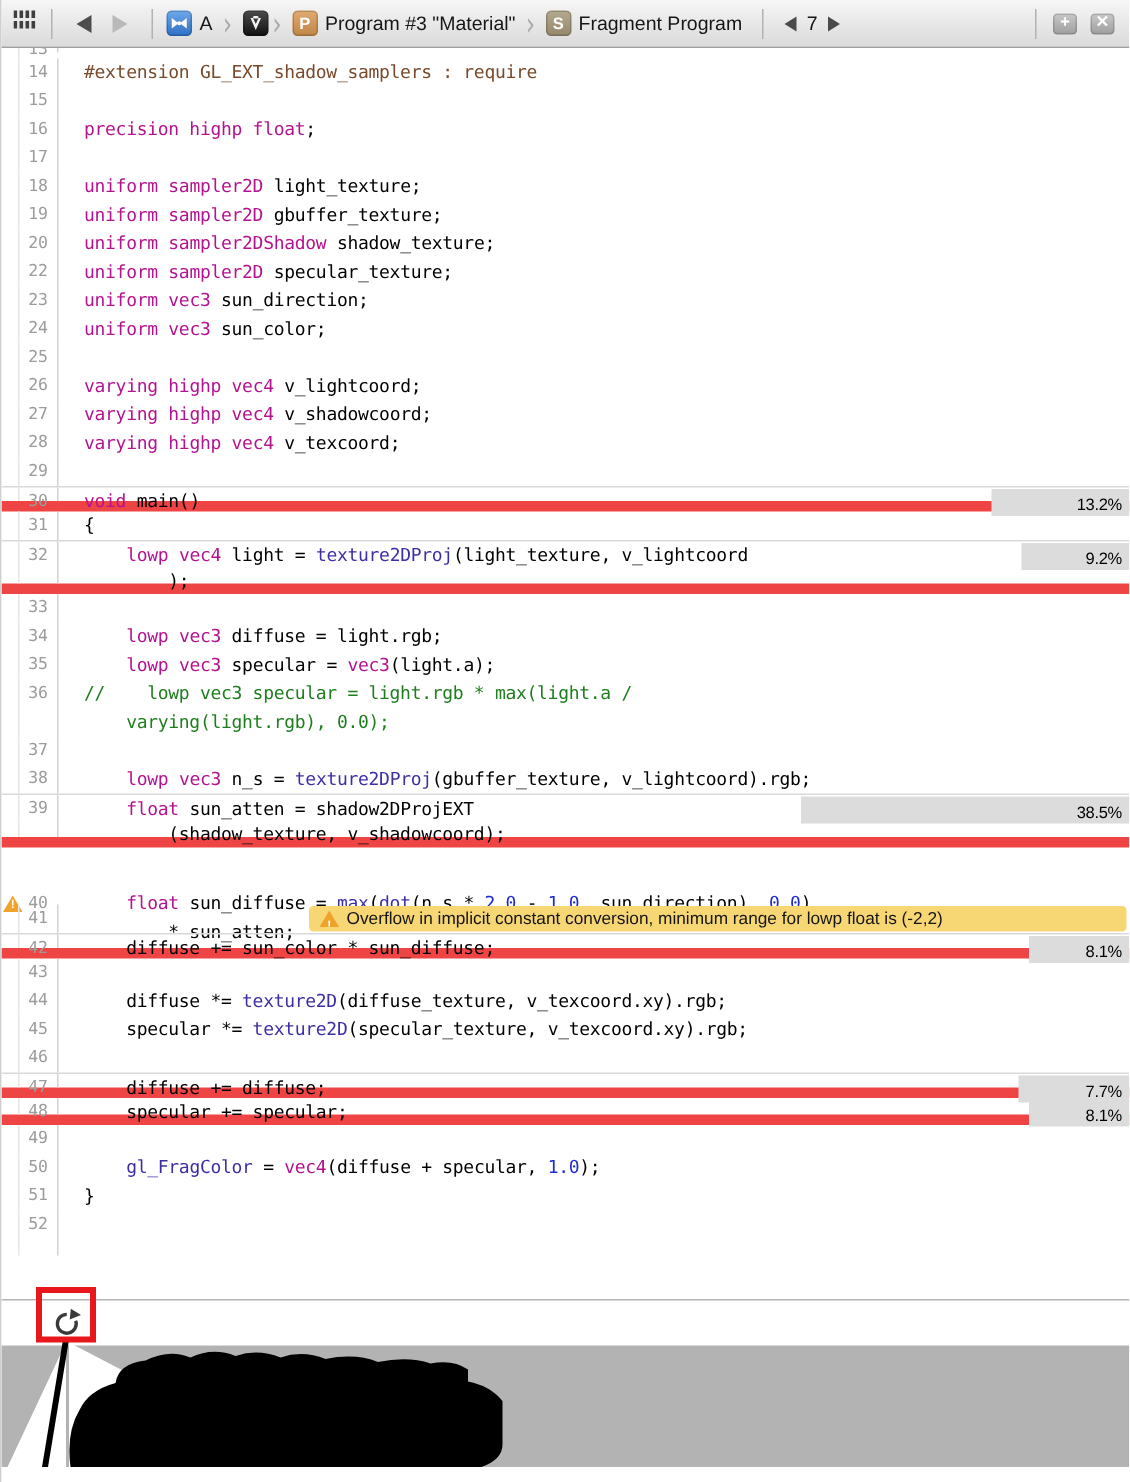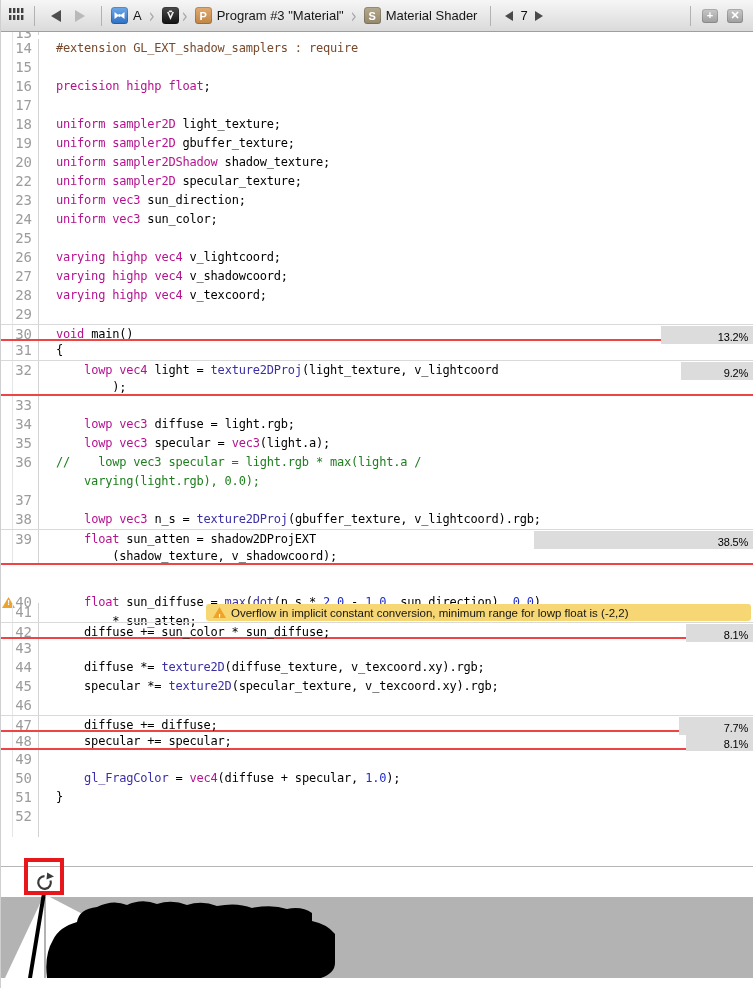--- a/index.html
+++ b/index.html
@@ -29,25 +29,25 @@
   .sqbtn { width:16px; height:14px; border-radius:3px; background:linear-gradient(#c9c9c9,#9e9e9e);
            color:#fff; font-size:11px; line-height:13px; text-align:center; font-weight:bold; margin-left:9px;
            box-shadow:inset 0 0 0 1px rgba(0,0,0,.15); }
   .rightgrp { margin-left:auto; display:flex; align-items:center; margin-right:2px; }
 
   
   .editor { position:relative; background:#fff; height:834px; }
   .crow { display:flex; height:19px; position:relative; }
   .crow.partial { height:7px; overflow:hidden; }
   .crow.bt { border-top:1px solid #d9d9d9; height:18px; }
-  .crow.bb { border-bottom:2px solid #ef4444; height:18px; }
+  .crow.bb { border-bottom:7px solid #ef4444; height:18px; }
   .crow.bt.bb { height:17px; }
   .strip { width:12px; flex:0 0 auto; border-right:1px solid #e6e6e6; position:relative; }
   .lnum { width:26px; flex:0 0 auto; text-align:right; padding-right:6px; border-right:1px solid #d2d2d2;
-          font-family:"DejaVu Sans Mono", monospace; font-size:14px; color:#9c9c9c; line-height:18px; }
+          font-family:"DejaVu Sans Mono", monospace; font-size:11px; color:#9c9c9c; line-height:18px; }
   .partial .lnum { line-height:10px; padding-top:0; transform:translateY(-4px); }
   .cline { flex:1; position:relative; white-space:pre; padding-left:17px;
            font-family:"DejaVu Sans Mono", monospace; font-size:12px; line-height:18px; color:#000; letter-spacing:-.2px; }
   .crow.y .strip, .crow.y .lnum, .crow.y .cline { background:var(--warnline);margin-top:28px; }
   .seg-k { color:var(--kw); } .seg-f { color:var(--fn); } .seg-n { color:var(--num); }
   .seg-c { color:var(--cm); } .seg-pp{ color:var(--pp); } .seg-t { color:#000; }
   .badge { position:absolute; right:0; top:1px; height:17px; background:var(--badgebg);
            font-family:"Liberation Sans", sans-serif; font-size:11px; color:#000;
            text-align:right; padding:2px 5px 16px 0; }
   .warnbox { position:absolute; right:2px; top:1px; height:17px; width:545px; background:var(--warnbox);
@@ -119,21 +119,21 @@
     <span class="chev">›</span>
 
     <span class="crumb" style="margin-left:4px;">
       <span class="ic p">P</span>
       <span class="crumb-label">Program #3 "Material"</span>
     </span>
     <span class="chev">›</span>
 
     <span class="crumb" style="margin-left:4px;">
       <span class="ic s">S</span>
-      <span class="crumb-label">Material Shader</span>
+      <span class="crumb-label">Fragment Program</span>
     </span>
 
     <span class="vsep"></span>
     <span class="tri s-back"></span>
     <span class="counter">7</span>
     <span class="tri s-fwd"></span>
 
     <span class="rightgrp">
       <span class="vsep" style="margin:0 2px;"></span>
       <span class="sqbtn">+</span>

